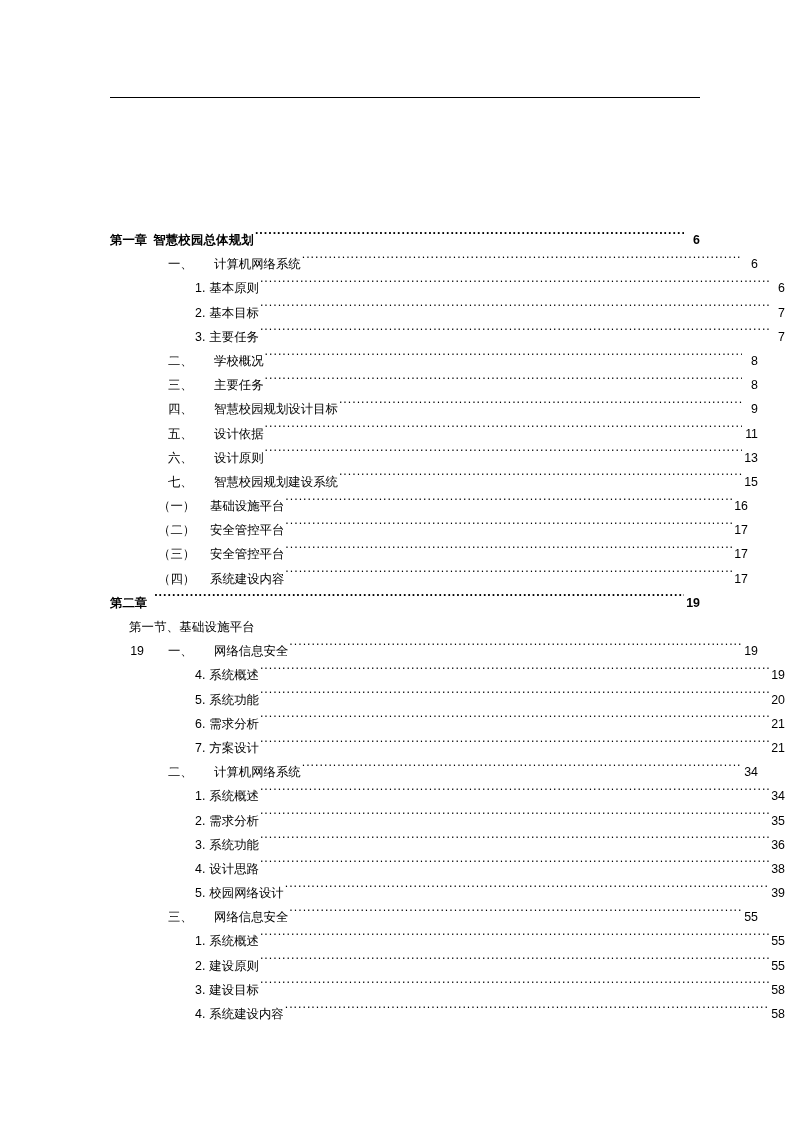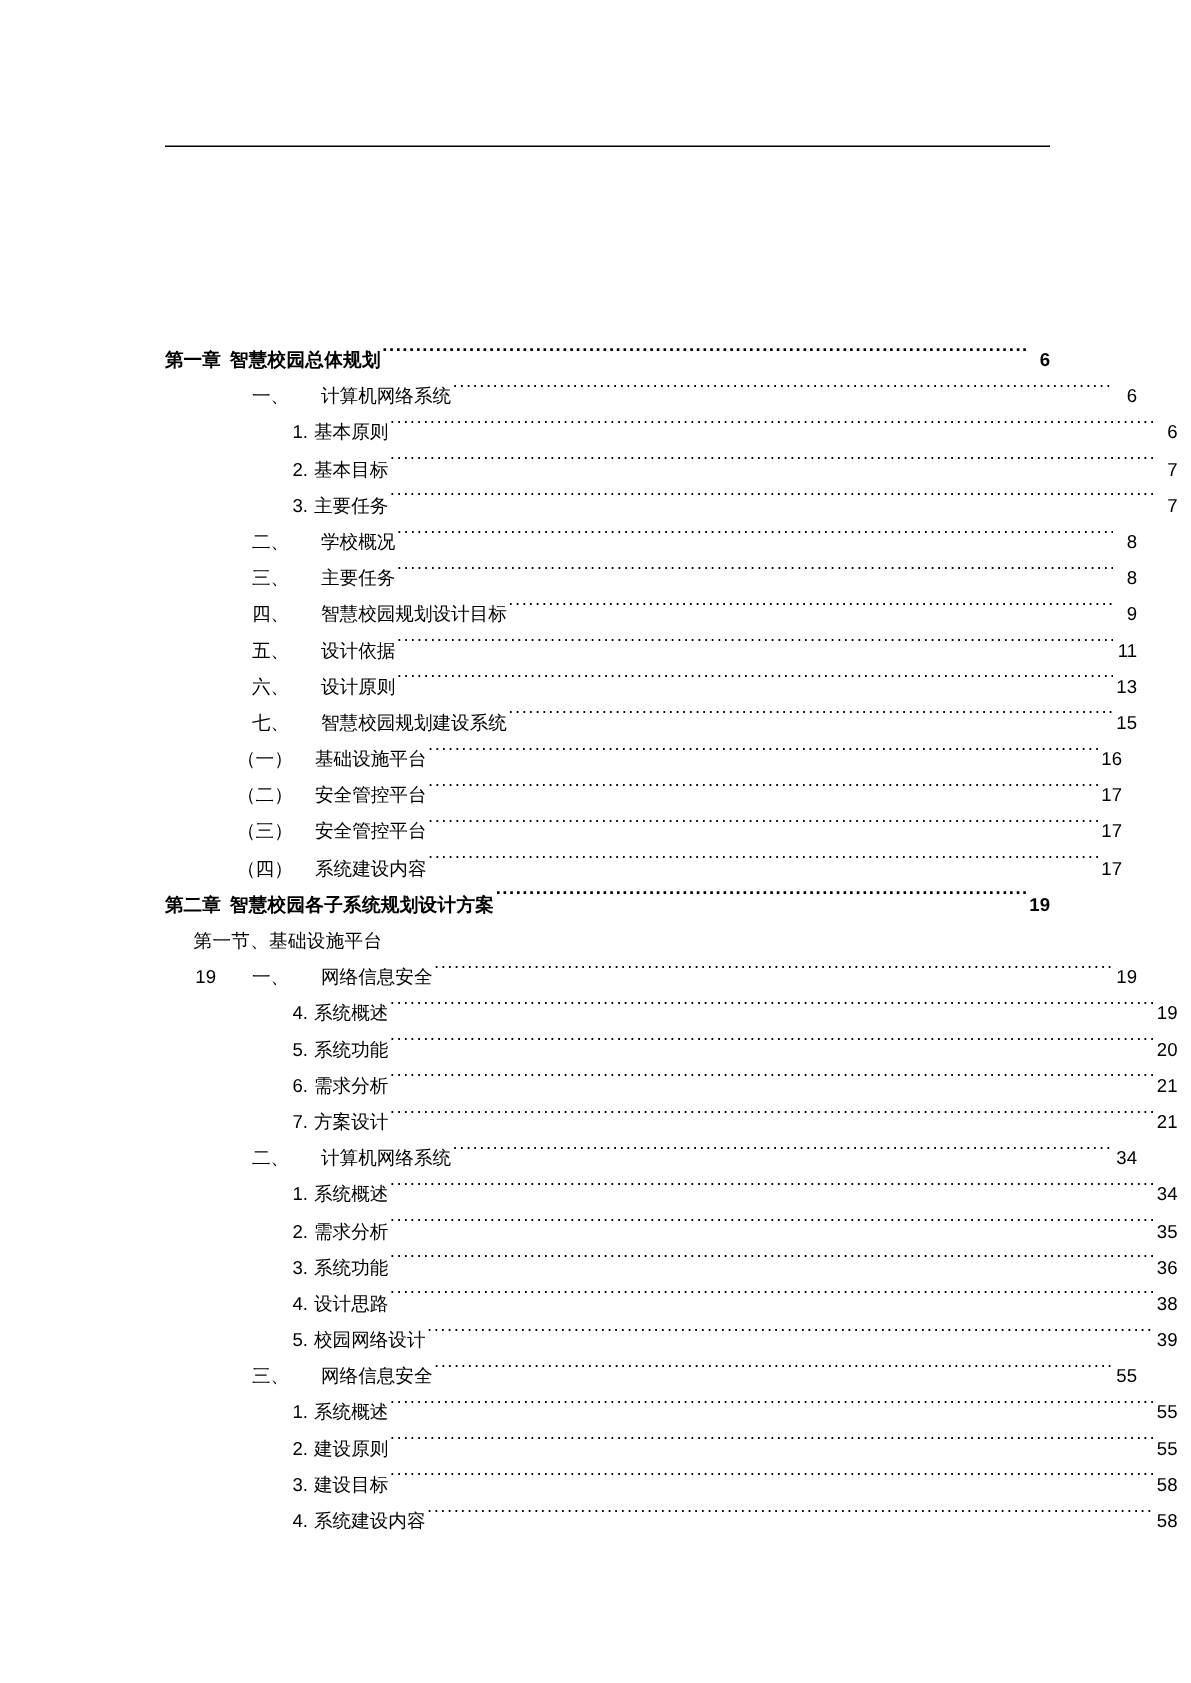--- a/index.html
+++ b/index.html
@@ -223,21 +223,20 @@
         <span class="pageno">17</span>
       </div>
       <div class="toc-row lvl-paren">
         <span class="marker">（四）</span>
         <span class="label">系统建设内容</span>
         <span class="leader"></span>
         <span class="pageno">17</span>
       </div>
       <div class="toc-row lvl-chapter">
         <span class="marker">第二章</span>
-        <span class="label">智慧校园各子系统规划设计方案</span>
         <span class="leader"></span>
         <span class="pageno">19</span>
       </div>
       <div class="toc-row lvl-section">
         <span class="marker"></span>
         <span class="label">第一节、基础设施平台</span>
         <span class="leader"></span>
         <span class="pageno">19</span>
       </div>
       <div class="toc-row lvl-cn">

